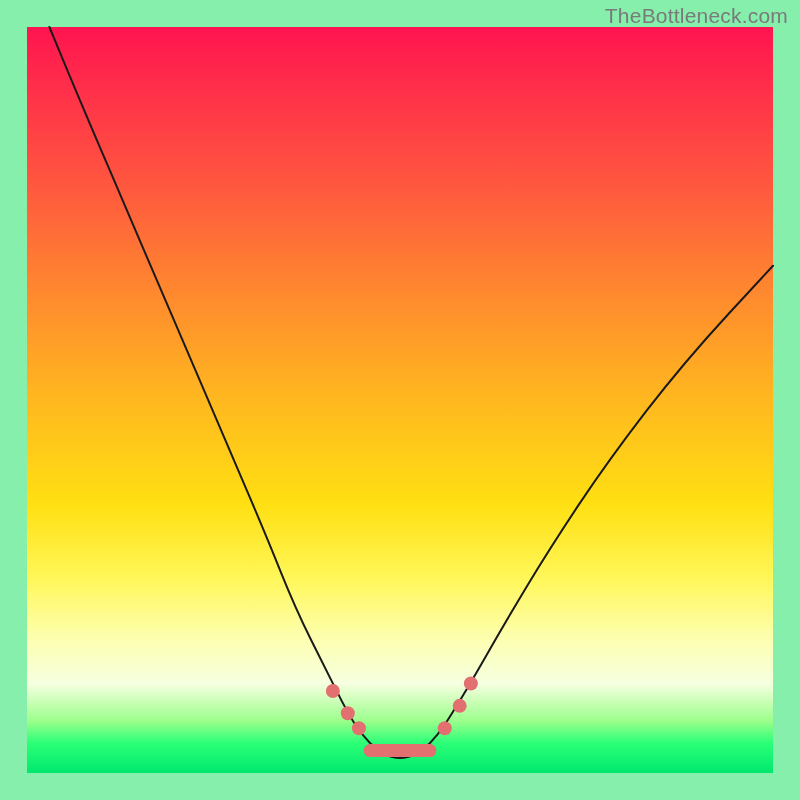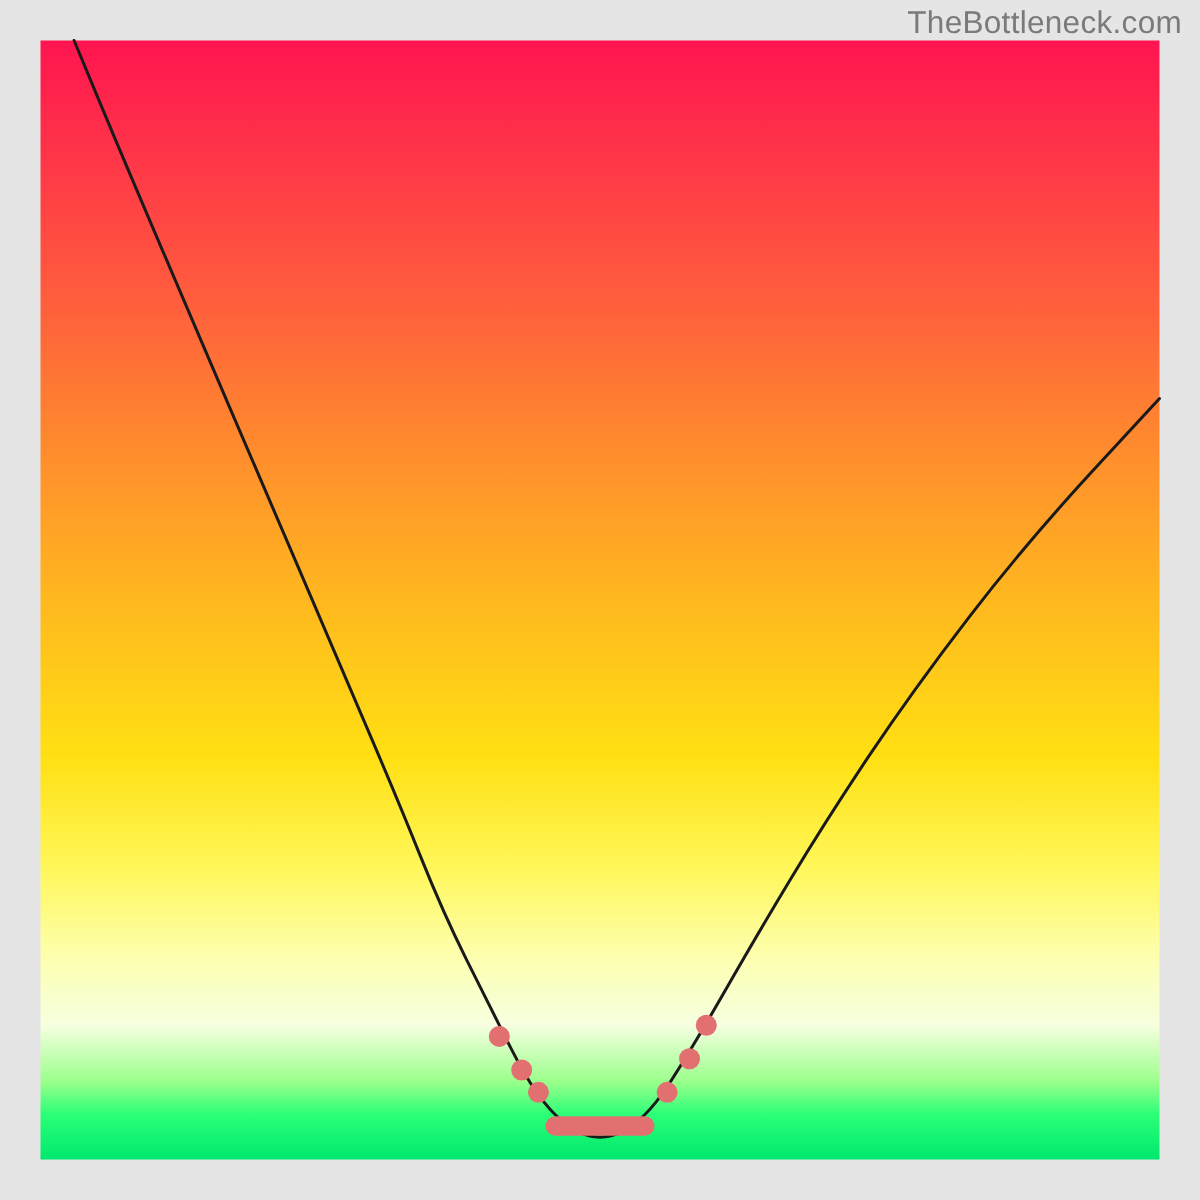--- a/index.html
+++ b/index.html
@@ -10,21 +10,21 @@
     overflow: hidden;
     background: #000;
     font-family: Arial, Helvetica, sans-serif;
   }
   .frame {
     position: absolute;
     top: 0;
     left: 0;
     width: 800px;
     height: 800px;
-    background: #e5e5e5;
+    background: #86efac;
   }
   .plot-area {
     position: absolute;
     top: 27px;
     left: 27px;
     width: 746px;
     height: 746px;
     
     background: linear-gradient(
       to bottom,

